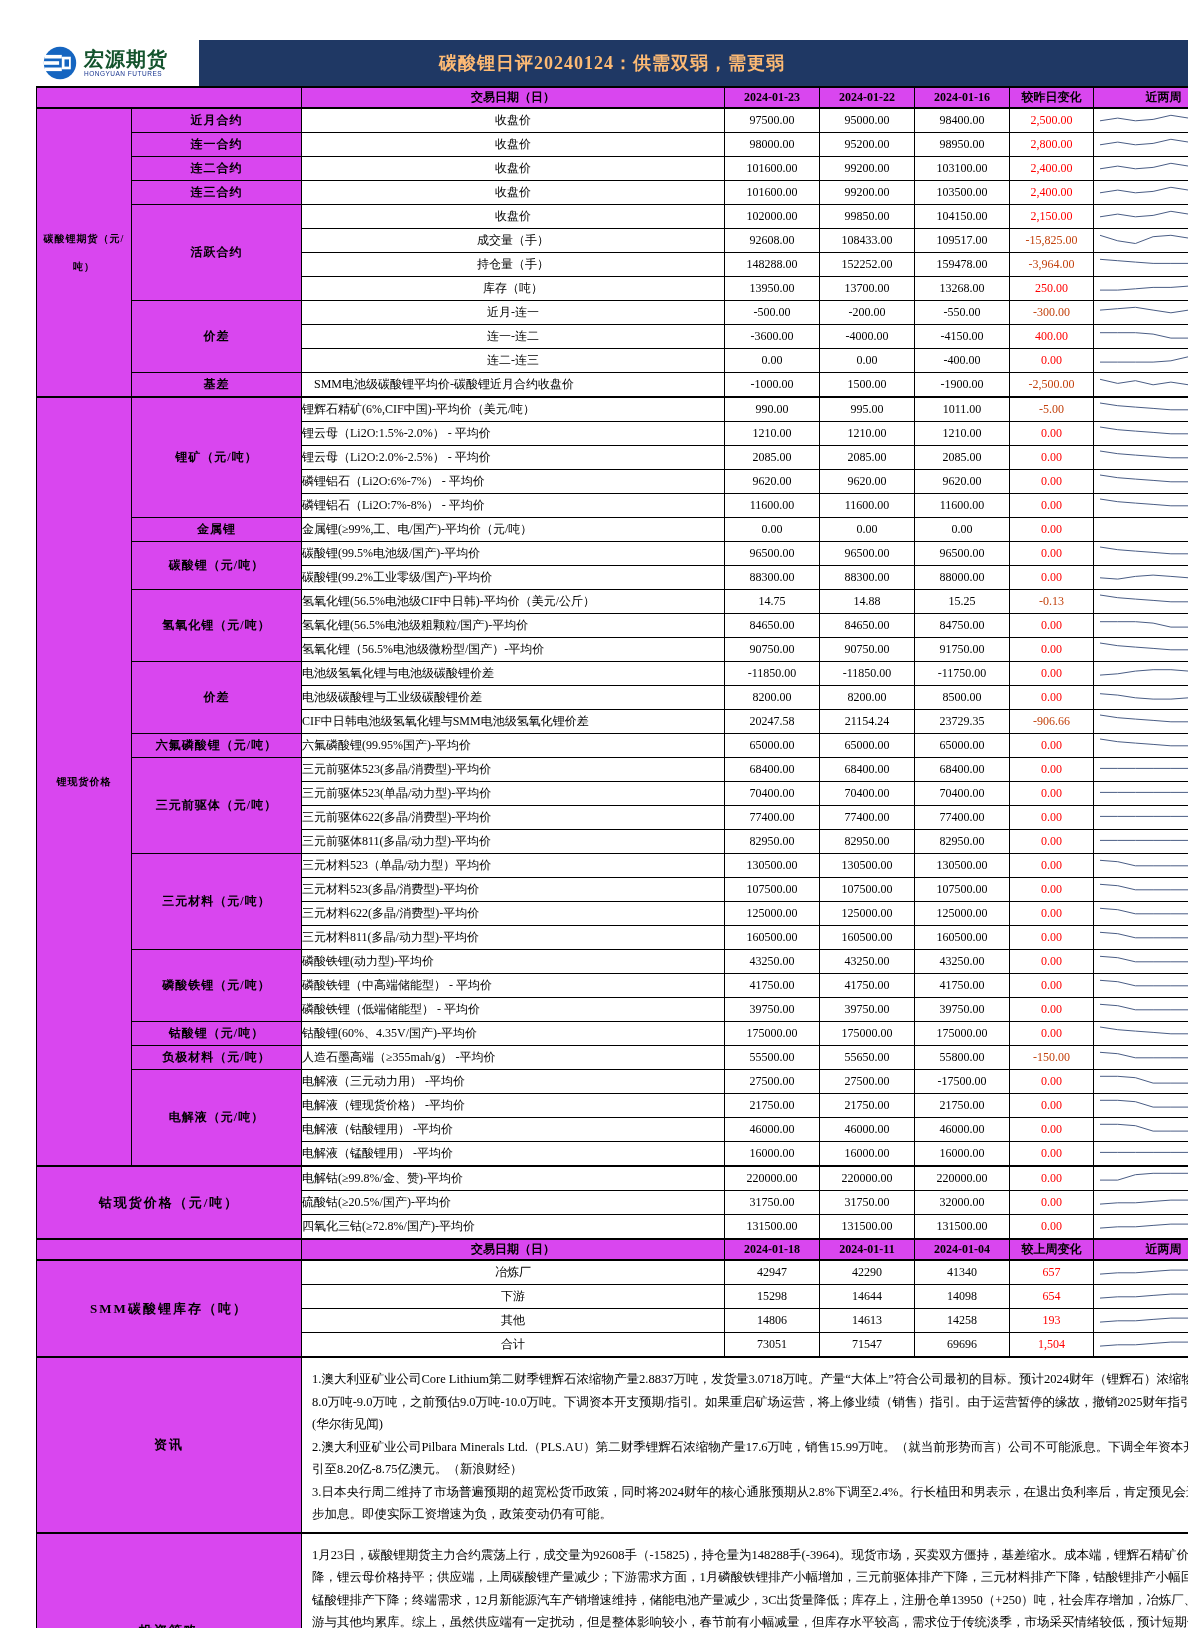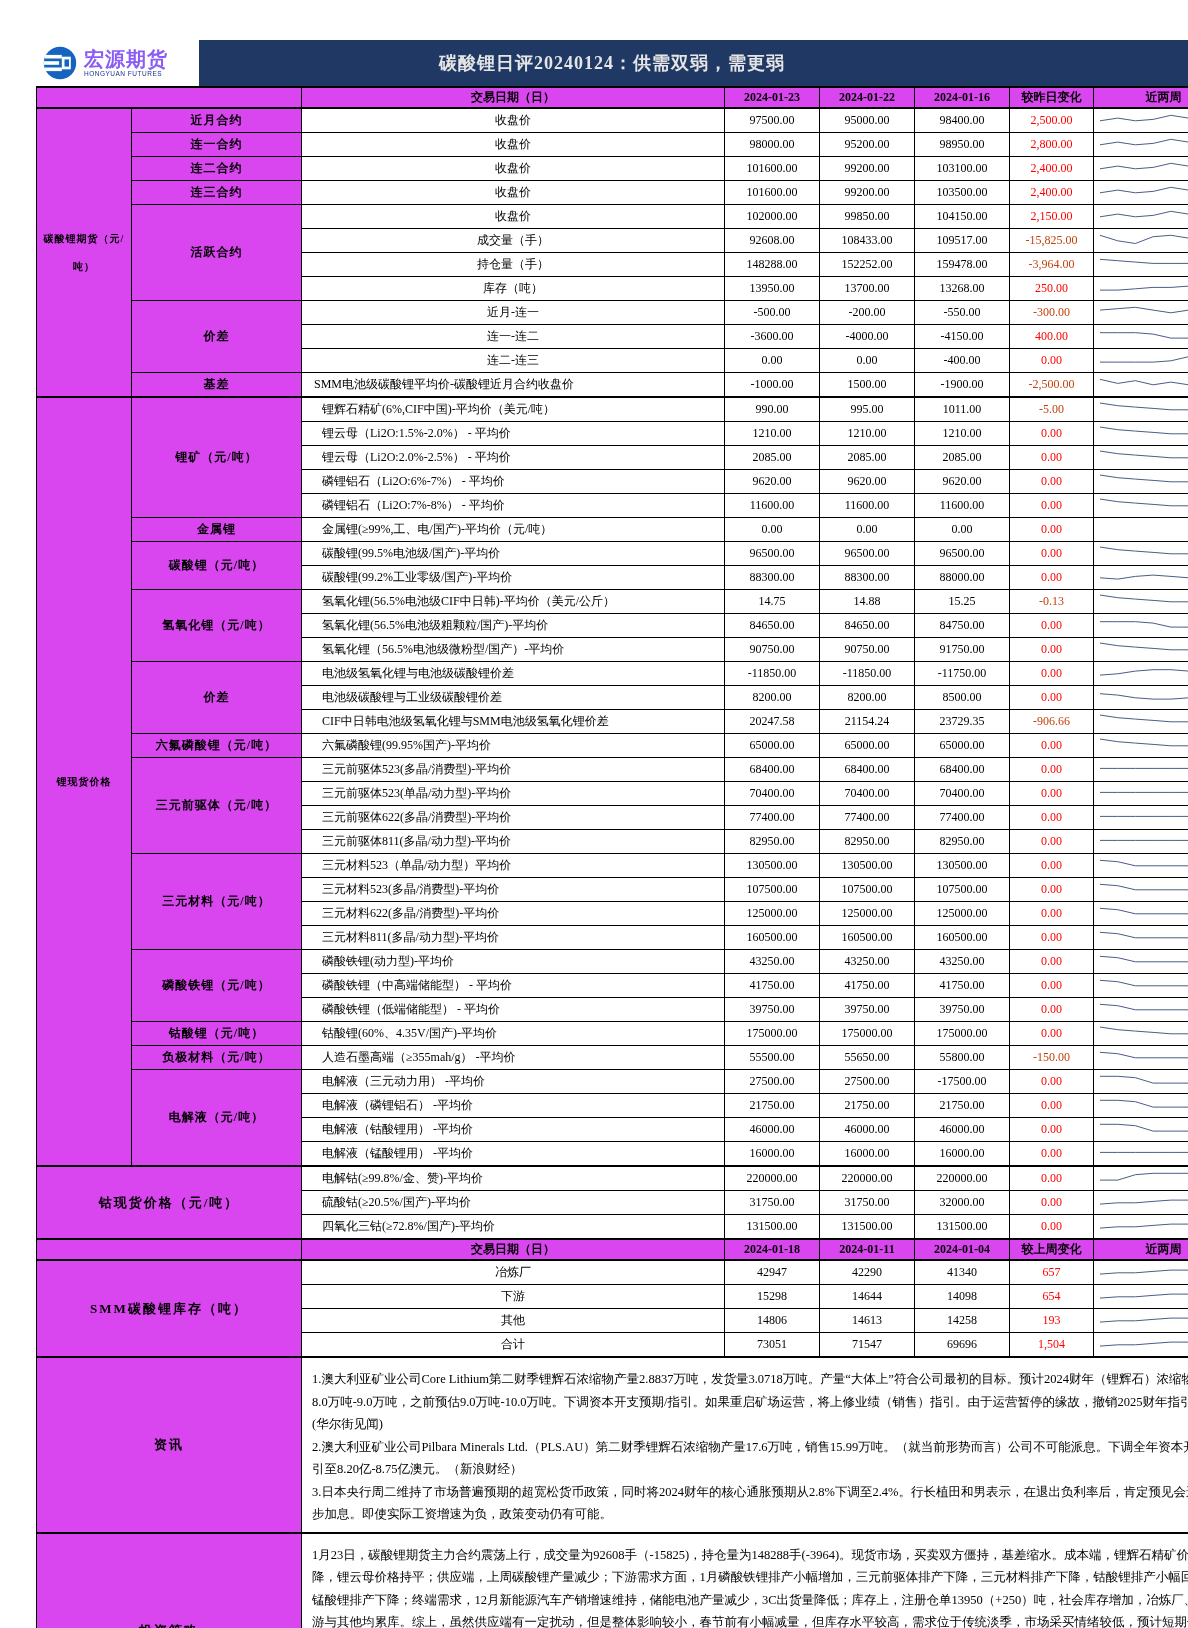--- a/index.html
+++ b/index.html
@@ -3,37 +3,37 @@
 <meta charset="utf-8">
 <style>
   html,body{margin:0;padding:0;}
   body{width:1188px;height:1628px;overflow:hidden;position:relative;background:#fff;
        font-family:"Liberation Serif",serif;}
   .content{position:absolute;left:36px;top:40px;width:1200px;}
   
   .titlebar{position:relative;width:1197px;height:46px;background:#1f3864;display:flex;align-items:center;}
   .logo-box{position:absolute;left:0;top:0;bottom:0;width:163px;background:#fff;display:flex;align-items:center;gap:6px;padding:2px 6px;box-sizing:border-box;}
   .logo-txt{display:flex;flex-direction:column;line-height:1;}
-  .logo-cn{font-family:"Liberation Sans",sans-serif;font-weight:bold;font-size:20px;color:#8b5cf6;letter-spacing:1px;}
+  .logo-cn{font-family:"Liberation Sans",sans-serif;font-weight:bold;font-size:20px;color:#14532d;letter-spacing:1px;}
   .logo-en{font-family:"Liberation Sans",sans-serif;font-size:6.5px;color:#16338e;margin-top:2px;letter-spacing:.5px;}
-  .main-title{position:absolute;left:0;right:45px;top:0;bottom:0;color:#e5e5e5;font-weight:bold;font-size:18px;
+  .main-title{position:absolute;left:0;right:45px;top:0;bottom:0;color:#fdba74;font-weight:bold;font-size:18px;
       display:flex;align-items:center;justify-content:center;letter-spacing:1px;}
   
   table{border-collapse:collapse;table-layout:fixed;width:1197px;border:1.5px solid #000;}
   td{border:1px solid #000;height:19px;line-height:17px;font-size:12px;padding:0 3px;overflow:hidden;white-space:nowrap;vertical-align:middle;}
   .lab{background:#d946ef;font-weight:bold;text-align:center;margin-top:20px;}
   .group{font-size:10px;letter-spacing:1px;white-space:normal;line-height:28px;}
   .sub{letter-spacing:1px;}
   .group2{font-size:13px;letter-spacing:2px;}
   .dhrow td{font-weight:bold;}
   .val,.chg{text-align:center;}
   .red{color:#ff0000;}
   .green{color:#c2410c;}
   .ac .ind{text-align:center;}
-  .al .ind{text-align:left;padding-left:20px;}
+  .al .ind{text-align:left;padding-left:0;}
   .ind.force-l{text-align:left;padding-left:12px;}
   .spark{padding:0;}
   .bt td{border-top:2px solid #000;}
   .textrow .lab{font-size:13px;letter-spacing:2px;}
   .textcell{white-space:normal;text-align:left;vertical-align:top;padding:10px 12px 6px 10px;line-height:1.8;font-size:12.5px;}
   .textcell .para{margin:0;}
   .news-cell{height:150px;}
   .strat-cell{height:178px;}
 </style>
 </head>
@@ -502,21 +502,21 @@
           <td class="ind">电解液（三元动力用） -平均价</td>
           <td class="val">27500.00</td>
           <td class="val">27500.00</td>
           <td class="val">-17500.00</td>
           <td class="chg red">0.00</td>
           <td class="spark"><svg width="136" height="18">
               <polyline points="6.0,6.3 23.7,6.3 41.4,7.7 59.1,13.1 76.9,13.1 94.6,13.1 112.3,13.1 130.0,13.1" fill="none" stroke="#4a5d85" stroke-width="1"></polyline>
             </svg></td>
         </tr>
         <tr class="secrow al">
-          <td class="ind">电解液（磷锂铝石） -平均价</td>
+          <td class="ind">电解液（锂现货价格） -平均价</td>
           <td class="val">21750.00</td>
           <td class="val">21750.00</td>
           <td class="val">21750.00</td>
           <td class="chg red">0.00</td>
           <td class="spark"><svg width="136" height="18">
               <polyline points="6.0,6.3 23.7,6.3 41.4,7.7 59.1,13.1 76.9,13.1 94.6,13.1 112.3,13.1 130.0,13.1" fill="none" stroke="#4a5d85" stroke-width="1"></polyline>
             </svg></td>
         </tr>
         <tr class="secrow al">
           <td class="ind">电解液（钴酸锂用） -平均价</td>

